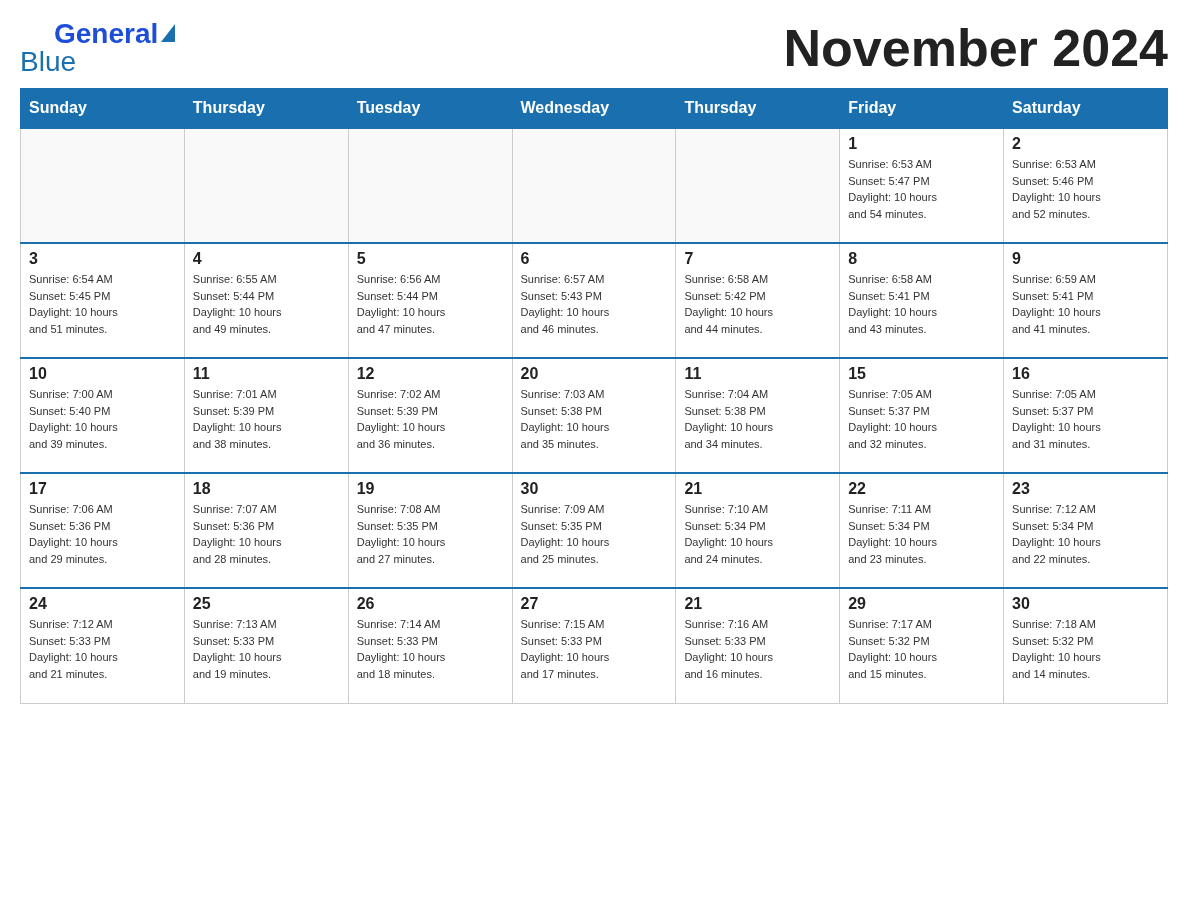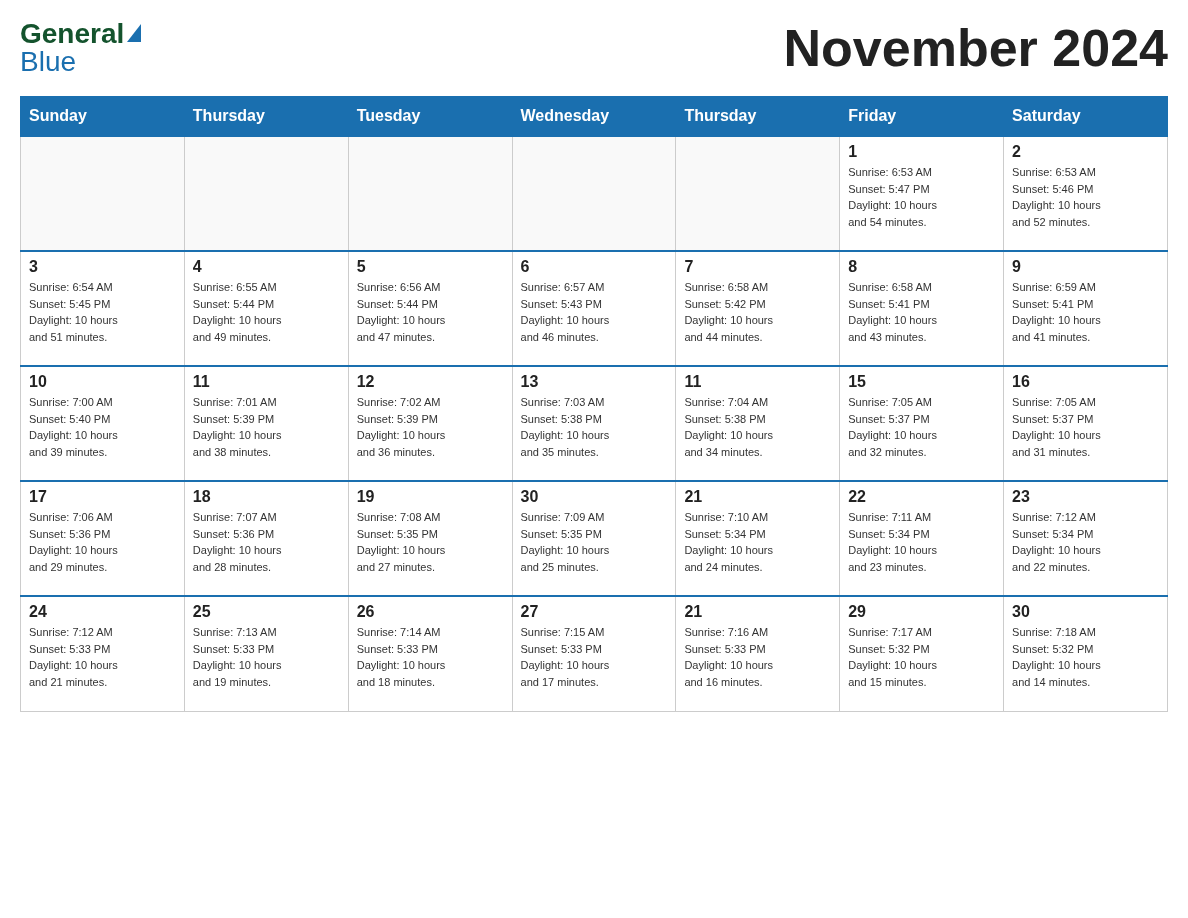--- a/index.html
+++ b/index.html
@@ -21,21 +21,21 @@
       align-items: flex-start;
     }
     .logo-text {
       display: flex;
       align-items: center;
       font-size: 28px;
       font-weight: bold;
       color: #222;
       line-height: 1;
     }
-    .logo-general { color: #14532d; }
+    .logo-general { color: #1d4ed8; margin-left: 34px; }
     .logo-triangle {
       display: inline-block;
       width: 0;
       height: 0;
       border-left: 14px solid transparent;
       border-right: 0px solid transparent;
       border-bottom: 18px solid #1a6faf;
       margin-left: 3px;
       margin-bottom: 2px;
     }
@@ -55,21 +55,21 @@
       line-height: 1.1;
     }
     .location-title {
       font-size: 22px;
       color: #444;
       margin-top: 4px;
     }
     .calendar-table {
       width: 100%;
       border-collapse: collapse;
-      margin-top: 18px;
+      margin-top: 10px;
       padding-left: 36px;
     }
     .calendar-table th {
       background-color: #1a6faf;
       color: #fff;
       font-size: 16px;
       font-weight: bold;
       padding: 10px 8px;
       text-align: left;
       border: 1px solid #1a6faf;
@@ -183,21 +183,21 @@
         </td>
         <td>
           <span class="day-number">11</span>
           <div class="day-info">Sunrise: 7:01 AM<br>Sunset: 5:39 PM<br>Daylight: 10 hours<br>and 38 minutes.</div>
         </td>
         <td>
           <span class="day-number">12</span>
           <div class="day-info">Sunrise: 7:02 AM<br>Sunset: 5:39 PM<br>Daylight: 10 hours<br>and 36 minutes.</div>
         </td>
         <td>
-          <span class="day-number">13</span>
+          <span class="day-number">20</span>
           <div class="day-info">Sunrise: 7:03 AM<br>Sunset: 5:38 PM<br>Daylight: 10 hours<br>and 35 minutes.</div>
         </td>
         <td>
           <span class="day-number">11</span>
           <div class="day-info">Sunrise: 7:04 AM<br>Sunset: 5:38 PM<br>Daylight: 10 hours<br>and 34 minutes.</div>
         </td>
         <td>
           <span class="day-number">15</span>
           <div class="day-info">Sunrise: 7:05 AM<br>Sunset: 5:37 PM<br>Daylight: 10 hours<br>and 32 minutes.</div>
         </td>

